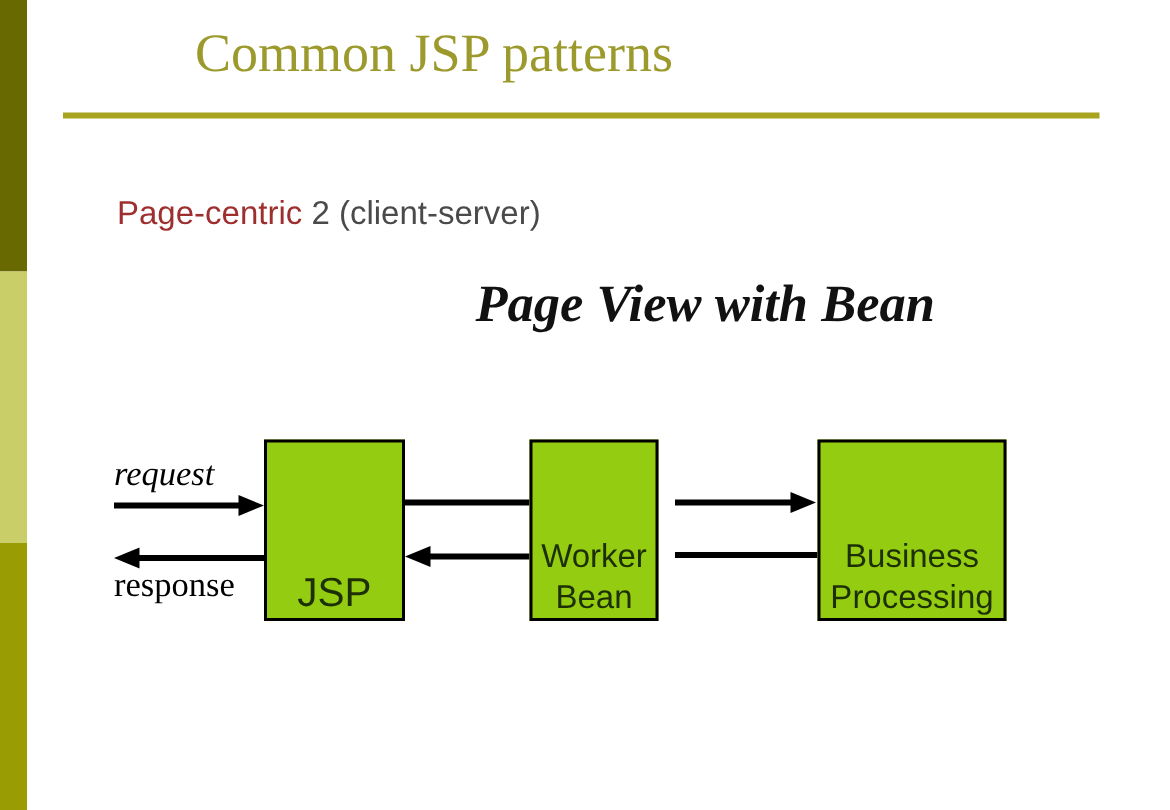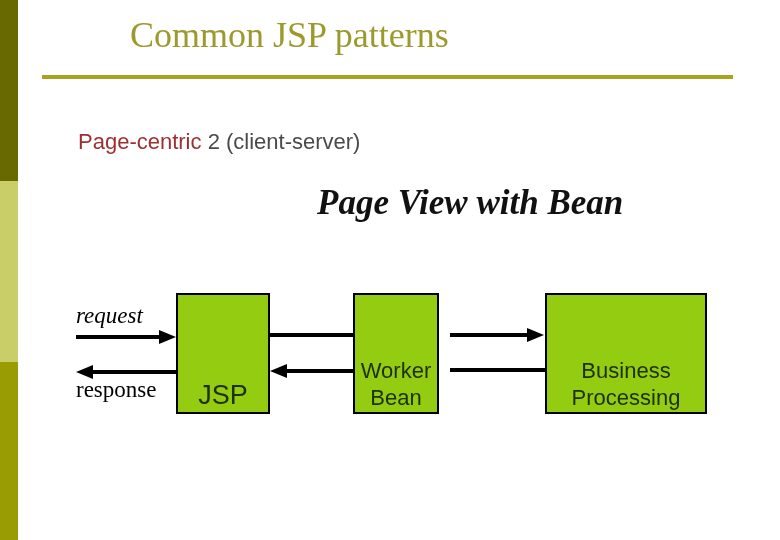--- a/index.html
+++ b/index.html
@@ -76,21 +76,21 @@
   }
   .dbox .box-label {
     color: #1d2f05;
     white-space: pre-line;
     line-height: 1.22;
   }
   .box-jsp      { left: 176px; width: 94px; }
   .box-jsp .box-label { font-size: 27px; }
   .box-worker   { left: 353px; width: 86px; }
   .box-worker .box-label { font-size: 22px; }
-  .box-business { left: 545px; width: 162px; }
+  .box-business { left: 545px; width: 126px; }
   .box-business .box-label { font-size: 22px; }
 
   
   .flow-label {
     position: absolute;
     font-family: "Liberation Serif", serif;
     font-size: 23px;
     color: #000000;
     white-space: nowrap;
   }

